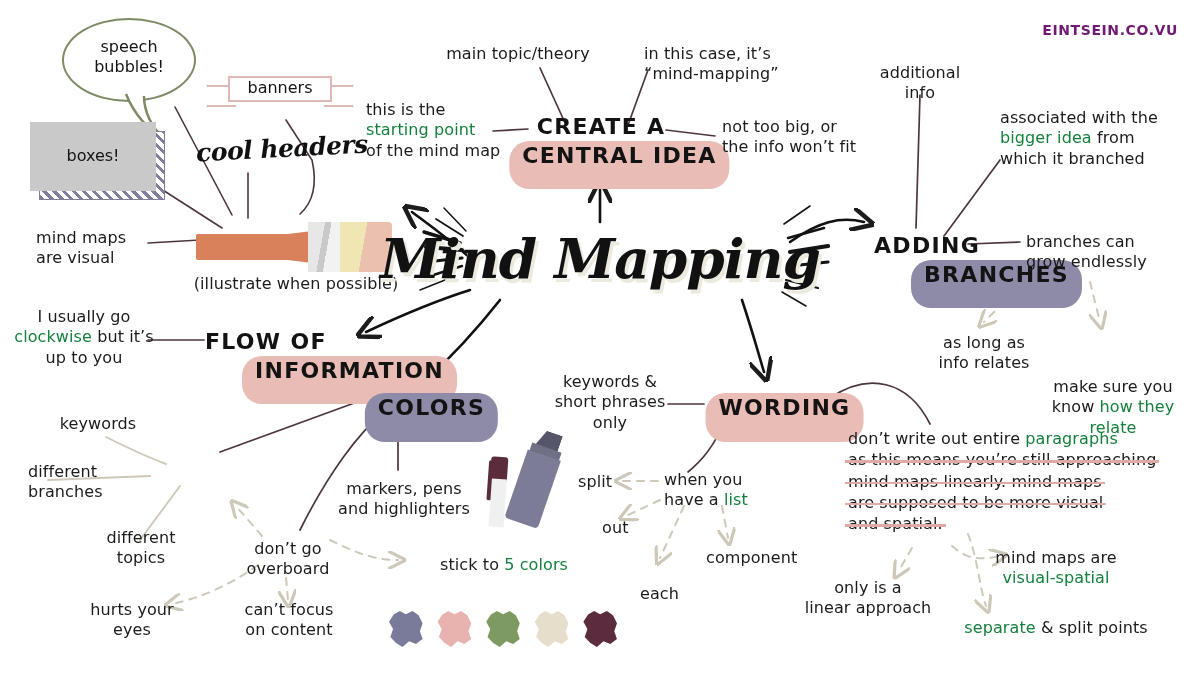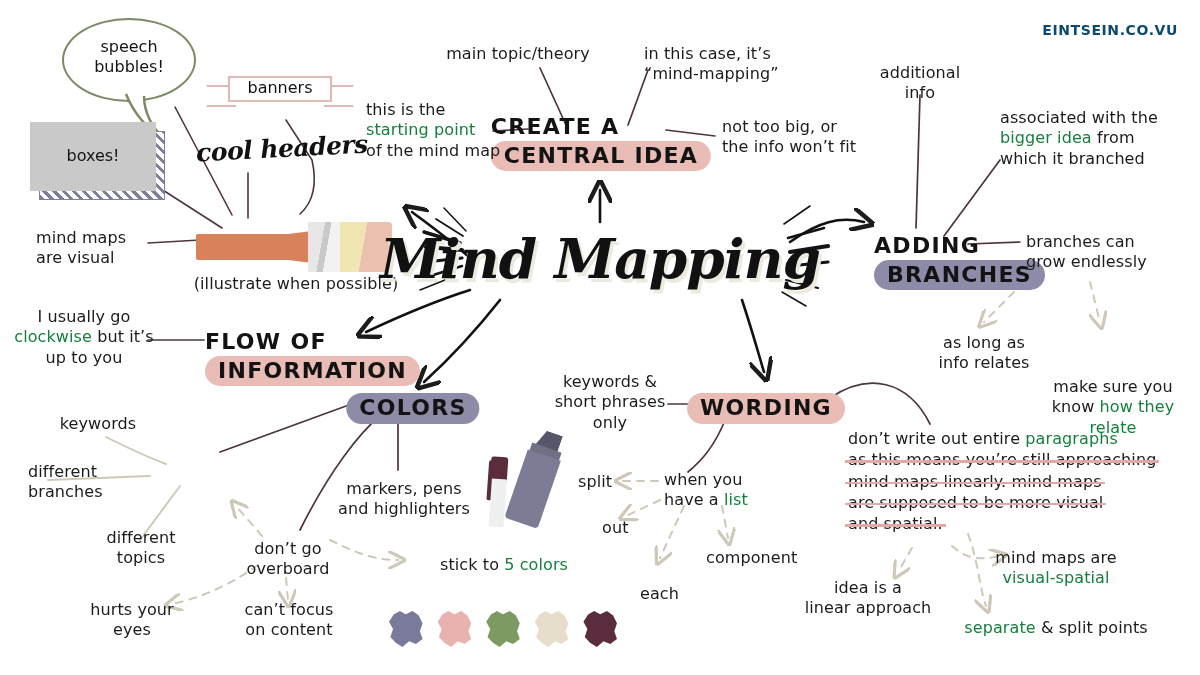--- a/index.html
+++ b/index.html
@@ -32,26 +32,27 @@
   .heading{
     position:absolute;
     font-family:"DejaVu Sans", sans-serif;
     font-weight:700;
     font-size:22px;
     letter-spacing:1.3px;
     color:#131313;
     white-space:nowrap;
     line-height:1.26;
   }
-  .heading.c{transform:translateX(-50%);}
+  .heading.c{transform:translateX(-50%);text-align:center;}
   .hl{
     display:inline-block;
-    padding:1px 13px 2px 13px;
+    padding:1px 13px 20px 13px;
     border-radius:20px;
     position:relative;
+    margin-left:37px;
   }
   .hl.pink{background:#e9bdb6;}
   .hl.purple{background:#8e8ba9;}
 
   
   #centre-title{
     position:absolute;
     left:600px;top:258px;
     transform:translate(-50%,-50%);
     font-family:"DejaVu Serif", serif;
@@ -61,21 +62,21 @@
     color:#111;
     letter-spacing:-1px;
     white-space:nowrap;
     text-shadow:3px 4px 0 #eceade;
   }
 
   
   #watermark{
     position:absolute;right:22px;top:22px;
     font-family:"DejaVu Sans", sans-serif;
-    font-weight:700;font-size:14px;letter-spacing:.6px;color:#0c4a6e;
+    font-weight:700;font-size:14px;letter-spacing:.6px;color:#701a75;
   }
 
   
   #speech-bubble{
     position:absolute;left:62px;top:18px;width:134px;height:84px;
     border:2.5px solid #7e8a63;border-radius:50%/50%;
     box-sizing:border-box;
   }
   #speech-bubble .bubble-text{
     position:absolute;left:0;top:17px;width:100%;
@@ -455,21 +456,21 @@
 
   <div class="node lh" style="left:848px;top:428px;line-height:1.33;">
     <span>don’t write out entire </span><span class="accent">paragraphs</span><br>
     <span class="struck">as this means you’re still approaching</span><br>
     <span class="struck">mind maps linearly. mind maps</span><br>
     <span class="struck">are supposed to be more visual</span><br>
     <span class="struck">and spatial.</span>
   </div>
 
   <div class="node c lh" style="left:868px;top:578px;">
-    <span>idea is a</span><br>
+    <span>only is a</span><br>
     <span>linear approach</span>
   </div>
   <div class="node c lh" style="left:1056px;top:548px;">
     <span>mind maps are</span><br>
     <span class="accent">visual-spatial</span>
   </div>
   <div class="node c" style="left:1056px;top:618px;">
     <span class="accent">separate</span><span> &amp; split points</span>
   </div>
 

